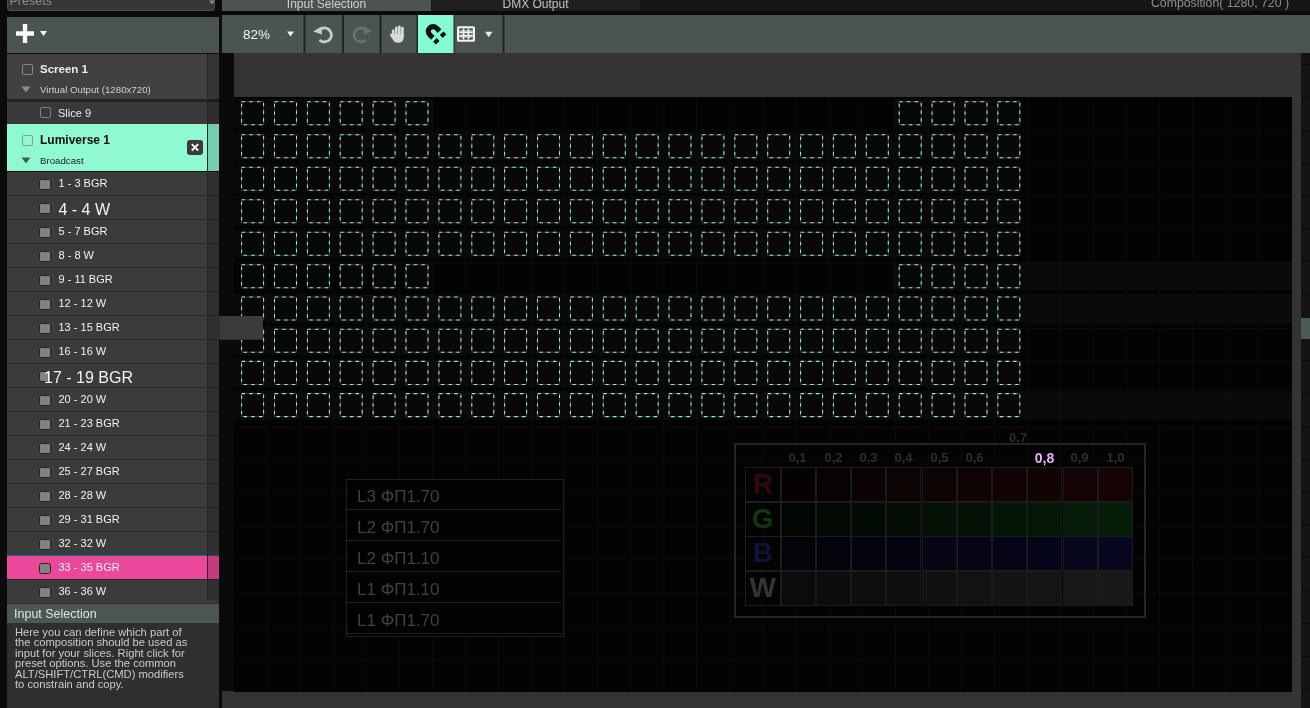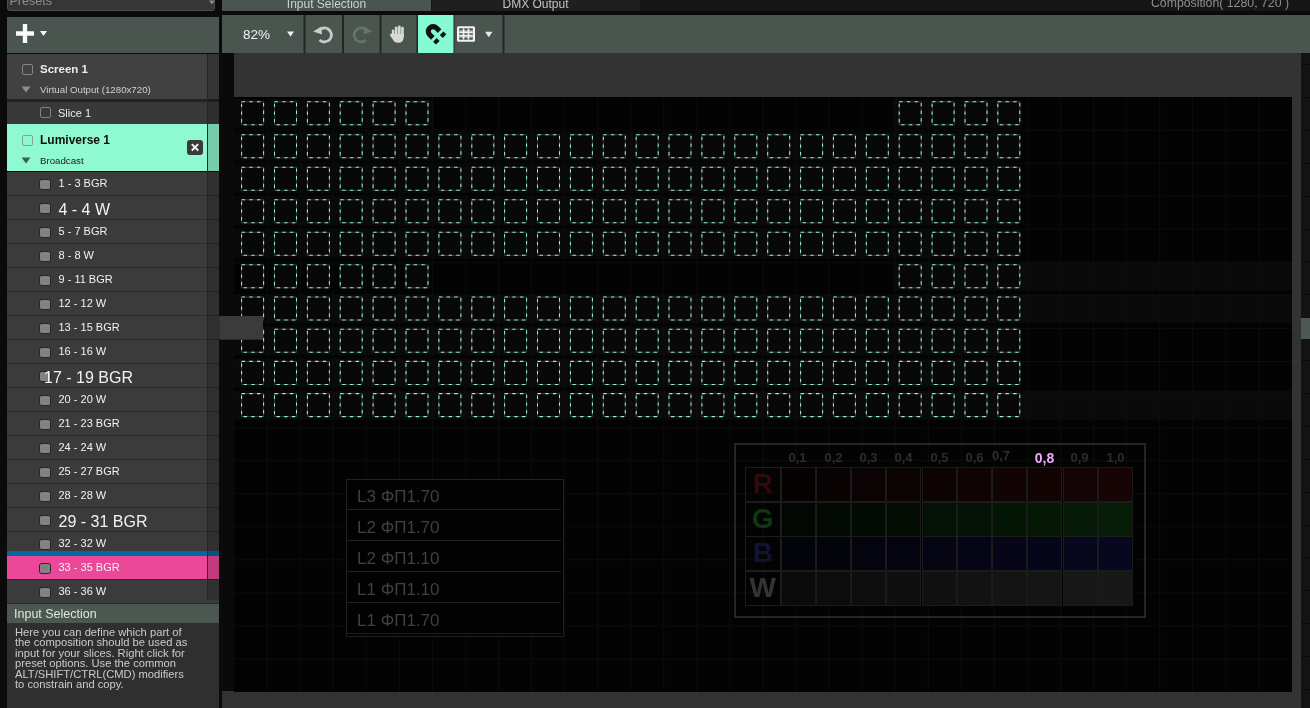--- a/index.html
+++ b/index.html
@@ -297,21 +297,21 @@
 <div style="position:absolute;left:347px;top:541.2px;width:214px;height:31.1px;border-bottom:1px solid #202020;box-sizing:border-box;color:#404040;font-size:17px;line-height:35px;padding-left:10px">L2 ΦП1.10</div>
 <div style="position:absolute;left:347px;top:572.3px;width:214px;height:31.1px;border-bottom:1px solid #202020;box-sizing:border-box;color:#404040;font-size:17px;line-height:35px;padding-left:10px">L1 ΦП1.10</div>
 <div style="position:absolute;left:347px;top:603.4px;width:214px;height:31.1px;border-bottom:1px solid #202020;box-sizing:border-box;color:#404040;font-size:17px;line-height:35px;padding-left:10px">L1 ΦП1.70</div>
 <div style="position:absolute;left:734px;top:443px;width:408px;height:171px;border:2px solid #252525"></div>
 <div style="position:absolute;left:780px;top:450px;width:35px;text-align:center;font-size:13px;font-weight:bold;color:#2d2d2d">0,1</div>
 <div style="position:absolute;left:816px;top:450px;width:35px;text-align:center;font-size:13px;font-weight:bold;color:#2d2d2d">0,2</div>
 <div style="position:absolute;left:851px;top:450px;width:35px;text-align:center;font-size:13px;font-weight:bold;color:#2d2d2d">0,3</div>
 <div style="position:absolute;left:886px;top:450px;width:35px;text-align:center;font-size:13px;font-weight:bold;color:#2d2d2d">0,4</div>
 <div style="position:absolute;left:922px;top:450px;width:35px;text-align:center;font-size:13px;font-weight:bold;color:#2d2d2d">0,5</div>
 <div style="position:absolute;left:957px;top:450px;width:35px;text-align:center;font-size:13px;font-weight:bold;color:#2d2d2d">0,6</div>
-<div style="position:absolute;left:992px;top:448px;width:35px;text-align:left;font-size:13px;font-weight:bold;color:#2d2d2d">0,7</div>
+<div style="position:absolute;left:992px;top:430px;width:35px;text-align:right;font-size:13px;font-weight:bold;color:#2d2d2d">0,7</div>
 <div style="position:absolute;left:1027px;top:450px;width:35px;text-align:center;font-size:14px;font-weight:bold;color:#f0abfc">0,8</div>
 <div style="position:absolute;left:1062px;top:450px;width:35px;text-align:center;font-size:13px;font-weight:bold;color:#2d2d2d">0,9</div>
 <div style="position:absolute;left:1098px;top:450px;width:35px;text-align:center;font-size:13px;font-weight:bold;color:#2d2d2d">1,0</div>
 <div style="position:absolute;left:745px;top:467px;width:35.5px;height:35px;border:1px solid #1d1d1d;box-sizing:border-box;color:#330a0c;font-size:28px;font-weight:bold;text-align:center;line-height:31px">R</div>
 <div style="position:absolute;left:780.5px;top:467px;width:35.25px;height:35px;border:1px solid #1b1b1b;box-sizing:border-box;background:rgb(7, 2, 2)"></div>
 <div style="position:absolute;left:815.8px;top:467px;width:35.25px;height:35px;border:1px solid #1b1b1b;box-sizing:border-box;background:rgb(9, 2, 2)"></div>
 <div style="position:absolute;left:851.0px;top:467px;width:35.25px;height:35px;border:1px solid #1b1b1b;box-sizing:border-box;background:rgb(11, 2, 3)"></div>
 <div style="position:absolute;left:886.2px;top:467px;width:35.25px;height:35px;border:1px solid #1b1b1b;box-sizing:border-box;background:rgb(12, 3, 3)"></div>
 <div style="position:absolute;left:921.5px;top:467px;width:35.25px;height:35px;border:1px solid #1b1b1b;box-sizing:border-box;background:rgb(14, 3, 3)"></div>
 <div style="position:absolute;left:956.8px;top:467px;width:35.25px;height:35px;border:1px solid #1b1b1b;box-sizing:border-box;background:rgb(16, 3, 4)"></div>
@@ -393,21 +393,21 @@
 <div class="abs" style="left:21.5px;top:64px;width:9px;height:9px;border:1.6px solid #878787;border-radius:2px"></div>
 <div class="abs" style="left:40px;top:63px;font-size:11.5px;font-weight:bold;color:#ececec">Screen 1</div>
 <svg class="abs" style="left:21px;top:85.5px" width="10" height="7">
     <polygon points="0.5,0.5 9.5,0.5 5,6.5" fill="#8d8d8d"></polygon>
   </svg>
 <div class="abs" style="left:40px;top:84px;font-size:9.7px;color:#cfcfcf">Virtual Output (1280x720)</div>
 <div class="abs" style="left:7px;top:99px;width:212px;height:2.5px;background:#232323"></div>
 
 <div class="abs" style="left:7px;top:101.5px;width:212px;height:22.5px;background:#393939"></div>
 <div class="abs" style="left:40px;top:107px;width:9px;height:9px;border:1.6px solid #828282;border-radius:2px"></div>
-<div class="abs" style="left:58px;top:107px;font-size:11px;color:#ececec">Slice 1</div>
+<div class="abs" style="left:58px;top:107px;font-size:11px;color:#ececec">Slice 9</div>
 
 <div class="abs" style="left:7px;top:124px;width:212px;height:46.5px;background:#8ffad2"></div>
 <div class="abs" style="left:21.5px;top:134.5px;width:9px;height:9px;border:1.6px solid #84a295;border-radius:2px"></div>
 <div class="abs" style="left:40px;top:133px;font-size:12px;font-weight:bold;color:#0e0e0e">Lumiverse 1</div>
 <div class="abs" style="left:187px;top:140px;width:16px;height:14.5px;background:#3a3a3a;border-radius:3px">
   <svg width="16" height="14.5">
       <path d="M4.8 4.1 L11.2 10.5 M11.2 4.1 L4.8 10.5" stroke="#f5f5f5" stroke-width="1.9"></path>
     </svg>
 </div>
 <svg class="abs" style="left:21px;top:156.5px" width="10" height="7">
@@ -466,23 +466,23 @@
 <div style="position:absolute;left:7px;top:459.5px;width:212px;height:24px;background:#3b3b3b;border-bottom:1px solid #2a2a2a;box-sizing:border-box">
     <div style="position:absolute;left:32px;top:7px;width:10px;height:9px;background:#828282;border:1px solid #252525;border-radius:2.5px"></div>
     <div style="position:absolute;left:51.5px;top:5px;font-size:11px;color:#f2f2f2">25 - 27 BGR</div>
   </div>
 <div style="position:absolute;left:7px;top:483.5px;width:212px;height:24px;background:#3b3b3b;border-bottom:1px solid #2a2a2a;box-sizing:border-box">
     <div style="position:absolute;left:32px;top:7px;width:10px;height:9px;background:#828282;border:1px solid #252525;border-radius:2.5px"></div>
     <div style="position:absolute;left:51.5px;top:5px;font-size:11px;color:#f2f2f2">28 - 28 W</div>
   </div>
 <div style="position:absolute;left:7px;top:507.5px;width:212px;height:24px;background:#3b3b3b;border-bottom:1px solid #2a2a2a;box-sizing:border-box">
     <div style="position:absolute;left:32px;top:7px;width:10px;height:9px;background:#828282;border:1px solid #252525;border-radius:2.5px"></div>
-    <div style="position:absolute;left:51.5px;top:5px;font-size:16px;color:#f2f2f2">29 - 31 BGR</div>
-  </div>
-<div style="position:absolute;left:7px;top:531.5px;width:212px;height:24px;background:#3b3b3b;border-bottom:5px solid #0369a1;box-sizing:border-box">
+    <div style="position:absolute;left:51.5px;top:5px;font-size:11px;color:#f2f2f2">29 - 31 BGR</div>
+  </div>
+<div style="position:absolute;left:7px;top:531.5px;width:212px;height:24px;background:#3b3b3b;border-bottom:1px solid #0369a1;box-sizing:border-box">
     <div style="position:absolute;left:32px;top:7px;width:10px;height:9px;background:#828282;border:1px solid #252525;border-radius:2.5px"></div>
     <div style="position:absolute;left:51.5px;top:5px;font-size:11px;color:#f2f2f2">32 - 32 W</div>
   </div>
 <div style="position:absolute;left:7px;top:555.5px;width:212px;height:24px;background:#ec4899;border-bottom:1px solid #2a2a2a;box-sizing:border-box">
     <div style="position:absolute;left:32px;top:7px;width:10px;height:9px;background:#828282;border:1px solid #252525;border-radius:2.5px"></div>
     <div style="position:absolute;left:51.5px;top:5px;font-size:11px;color:#f2f2f2">33 - 35 BGR</div>
   </div>
 <div style="position:absolute;left:7px;top:579.5px;width:212px;height:24px;background:#3b3b3b;border-bottom:1px solid #2a2a2a;box-sizing:border-box">
     <div style="position:absolute;left:32px;top:7px;width:10px;height:9px;background:#828282;border:1px solid #252525;border-radius:2.5px"></div>
     <div style="position:absolute;left:51.5px;top:5px;font-size:11px;color:#f2f2f2">36 - 36 W</div>

